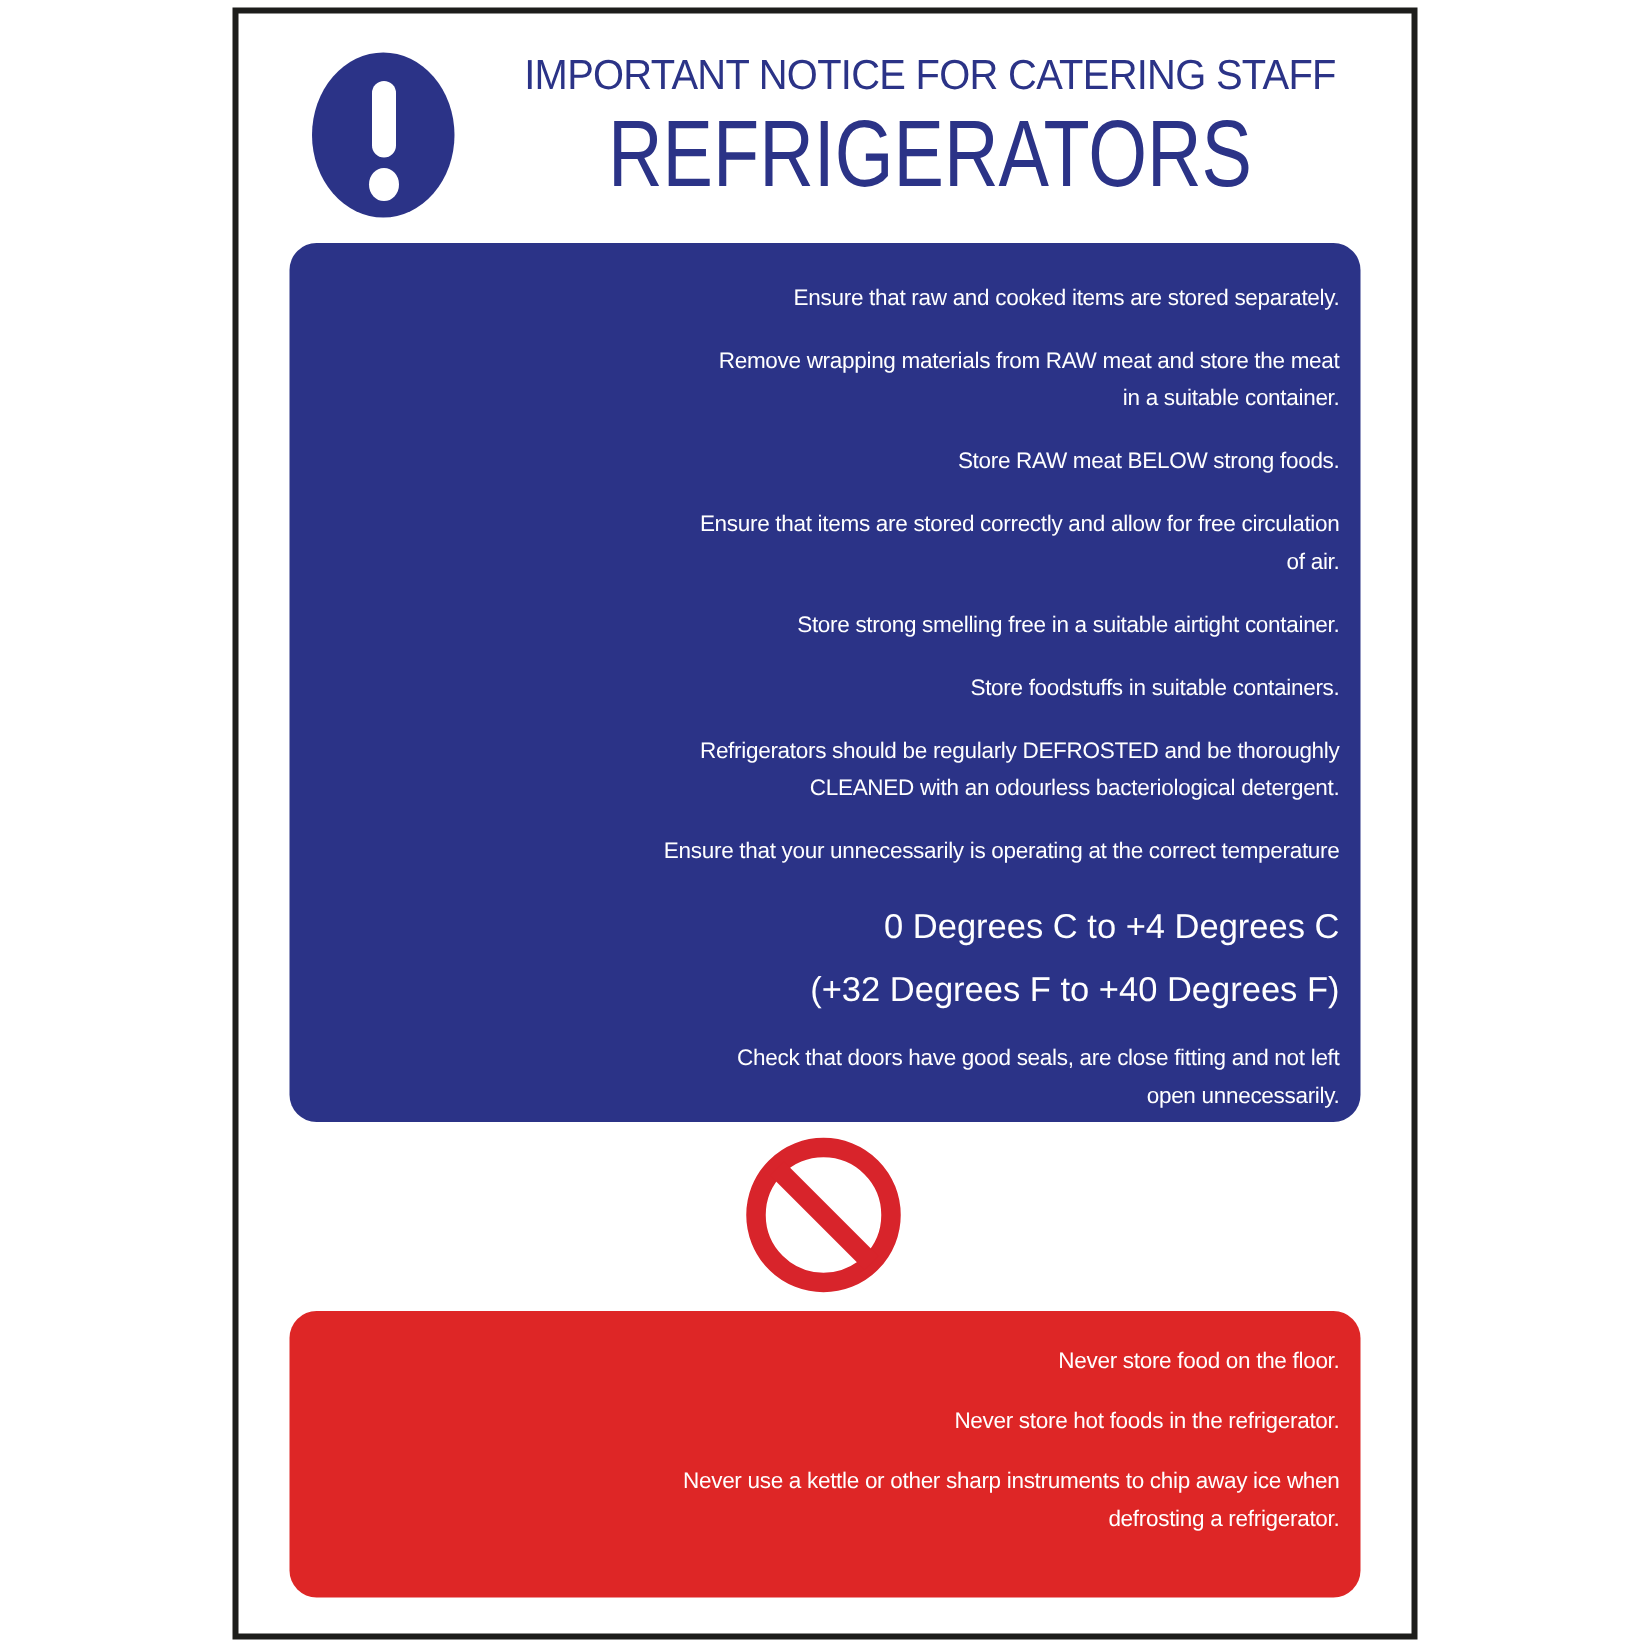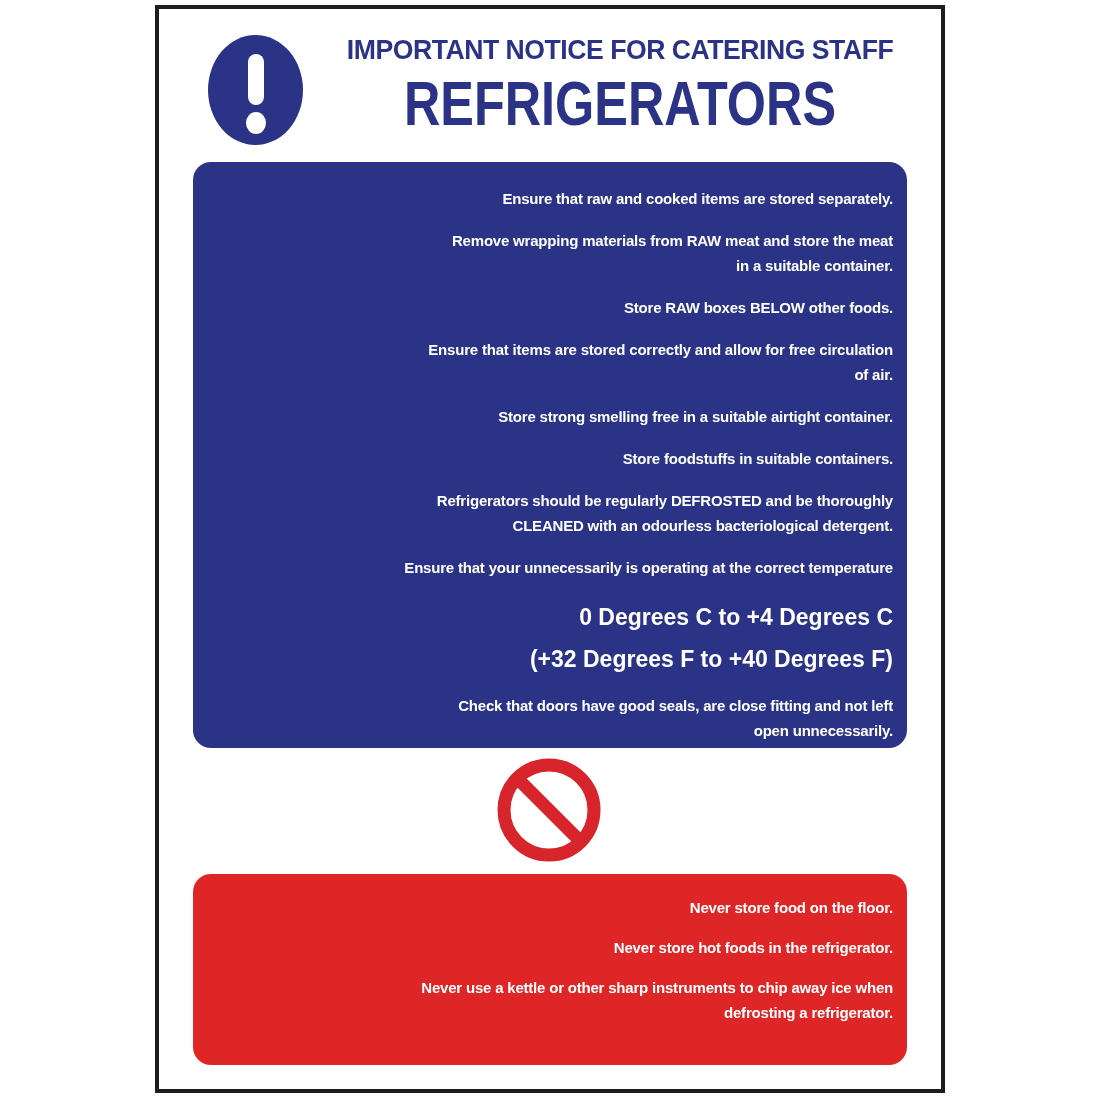--- a/index.html
+++ b/index.html
@@ -11,21 +11,21 @@
   }
   html,body{margin:0;padding:0;background:#FFFFFF;}
   body{width:1100px;height:1100px;overflow:hidden;font-family:"Liberation Sans",sans-serif;}
   .sign{
     position:relative;
     width:790px;height:1088px;
     margin:5px auto 0;
     background:#FFFFFF;
     border:4px solid var(--border);
     box-sizing:border-box;
-    font-weight:bold;
+    font-weight:normal;
   }
   
   .mandatory-icon{
     position:absolute;left:49px;top:26px;width:95px;height:110px;
     background:var(--blue);border-radius:50%;
   }
   .excl-bar{
     position:absolute;left:50%;transform:translateX(-50%);
     top:19px;width:16px;height:51px;background:#fff;border-radius:8px;
   }
@@ -85,21 +85,21 @@
   </div>
   <div class="header-text">
     <div class="notice-line">IMPORTANT NOTICE FOR CATERING STAFF</div>
     <div class="sign-title">REFRIGERATORS</div>
   </div>
 
   <div class="panel do-panel">
     <p>Ensure that raw and cooked items are stored separately.</p>
     <p>Remove wrapping materials from RAW meat and store the meat
 in a suitable container.</p>
-    <p>Store RAW boxes BELOW other foods.</p>
+    <p>Store RAW meat BELOW strong foods.</p>
     <p>Ensure that items are stored correctly and allow for free circulation
 of air.</p>
     <p>Store strong smelling free in a suitable airtight container.</p>
     <p>Store foodstuffs in suitable containers.</p>
     <p>Refrigerators should be regularly DEFROSTED and be thoroughly
 CLEANED with an odourless bacteriological detergent.</p>
     <p>Ensure that your unnecessarily is operating at the correct temperature</p>
     <div class="temp-line temp-c">0 Degrees C to +4 Degrees C</div>
     <div class="temp-line temp-f">(+32 Degrees F to +40 Degrees F)</div>
     <p>Check that doors have good seals, are close fitting and not left

